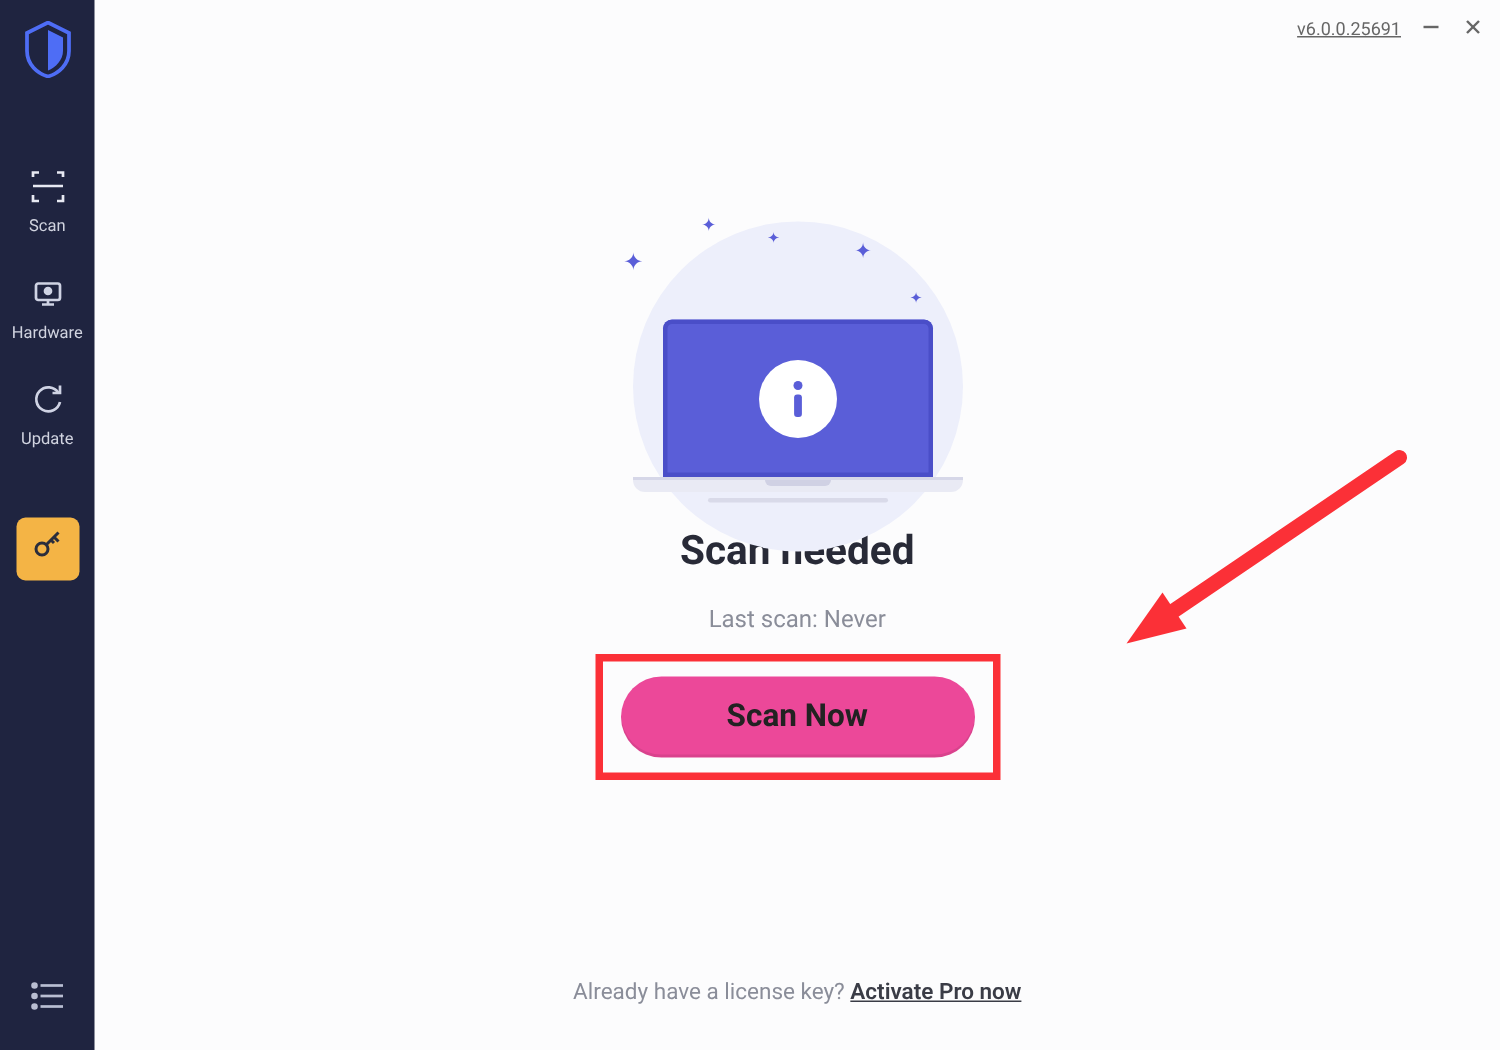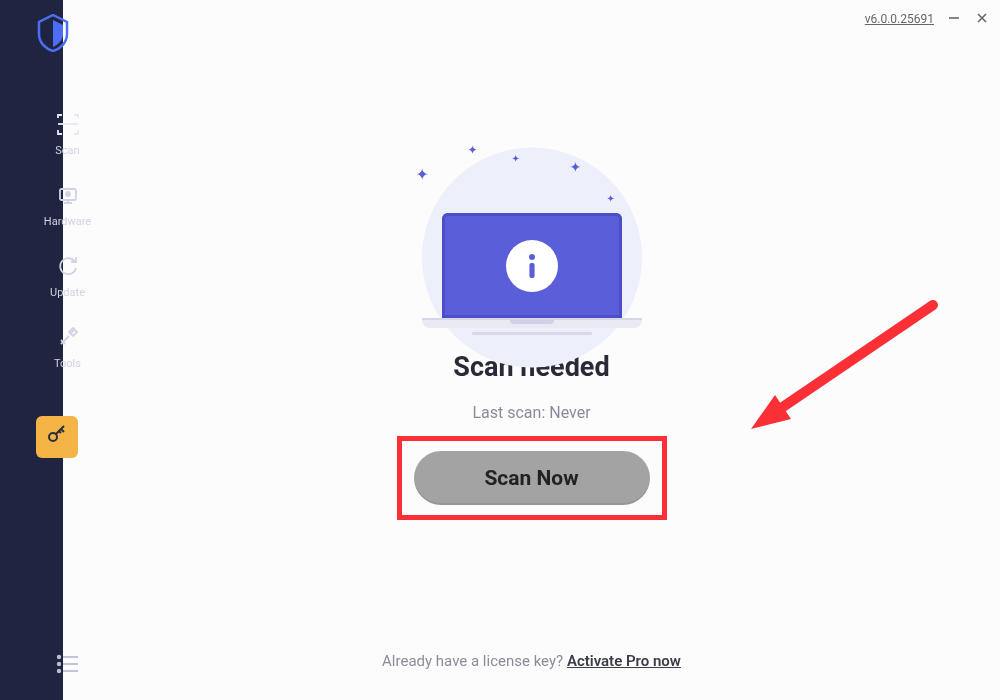--- a/index.html
+++ b/index.html
@@ -5,23 +5,22 @@
   * { margin: 0; padding: 0; box-sizing: border-box; font-family: -apple-system, BlinkMacSystemFont, "Segoe UI", Roboto, Arial, sans-serif; }
   html, body { width: 1000px; height: 700px; overflow: hidden; background: #fcfcfd; }
   .app { display: flex; width: 100%; height: 100%; position: relative; }
 
   
   .sidebar {
     width: 63px;
     background: #1f2440;
     display: flex;
     flex-direction: column;
-    align-items: flex-start;
+    align-items: center;
     padding-top: 14px;
-    padding-left: 36px;
   }
   .logo {
     width: 34px; height: 38px; margin-bottom: 48px;
     display:flex; align-items:center; justify-content:center;
   }
   .nav-item {
     width: 63px; padding: 10px 0 14px 0;
     display:flex; flex-direction:column; align-items:center;
     gap: 6px; cursor: pointer; color:#d1d4e0;
   }
@@ -82,21 +81,21 @@
   .subline   { margin-top: 20px; font-size: 16px; color:#8a8d99; }
 
   .highlight-box {
     margin-top: 14px;
     border: 5px solid #fb3037;
     padding: 10px 12px;
     display:flex; justify-content:center;
   }
   .cta {
     width: 236px; height: 54px; border-radius: 30px;
-    background:#a3a3a3; color:#222; font-size:21px; font-weight:700;
+    background:#ec4899; color:#222; font-size:21px; font-weight:700;
     border:none; cursor:pointer;
     box-shadow: inset 0 -2px 0 rgba(0,0,0,.08);
   }
 
   .arrow-annot { position:absolute; left: 670px; top: 297px; pointer-events:none; }
 
   .footer {
     position:absolute; bottom: 30px; left:0; right:0;
     text-align:center; font-size: 15px; color:#8a8d99;
   }
@@ -139,29 +138,20 @@
     <div class="nav-item">
       <span class="nav-icon">
         <svg width="26" height="26" viewBox="0 0 26 26" fill="none" stroke="#cfd3e4" stroke-width="1.8">
           <path d="M20 9 A8 8 0 1 0 21 15"></path>
           <path d="M21 4 V9 H16"></path>
         </svg>
       </span>
       <span class="nav-label">Update</span>
     </div>
 
-    <div class="nav-item">
-      <span class="nav-icon">
-        <svg width="26" height="26" viewBox="0 0 26 26" fill="none" stroke="#cfd3e4" stroke-width="1.8">
-          <path d="M6 20 L14 12 M19 6 L16 9 M10 20 L6 16"></path>
-          <path d="M18 4 L22 8 L18 12 L14 8 Z"></path>
-        </svg>
-      </span>
-      <span class="nav-label">Tools</span>
-    </div>
 
     <div class="nav-sep"></div>
 
     <div class="key-btn">
       <span>
         <svg width="24" height="24" viewBox="0 0 24 24" fill="none" stroke="#2a2d3c" stroke-width="2">
           <circle cx="8" cy="14" r="4"></circle>
           <path d="M11 11 L19 3 M16 6 L19 9 M14 8 L16 10"></path>
         </svg>
       </span>

